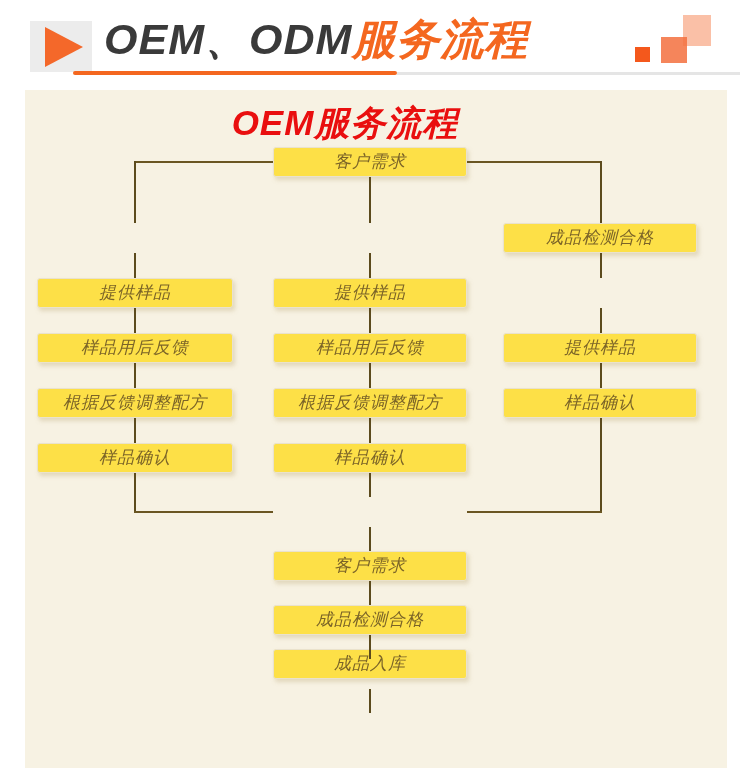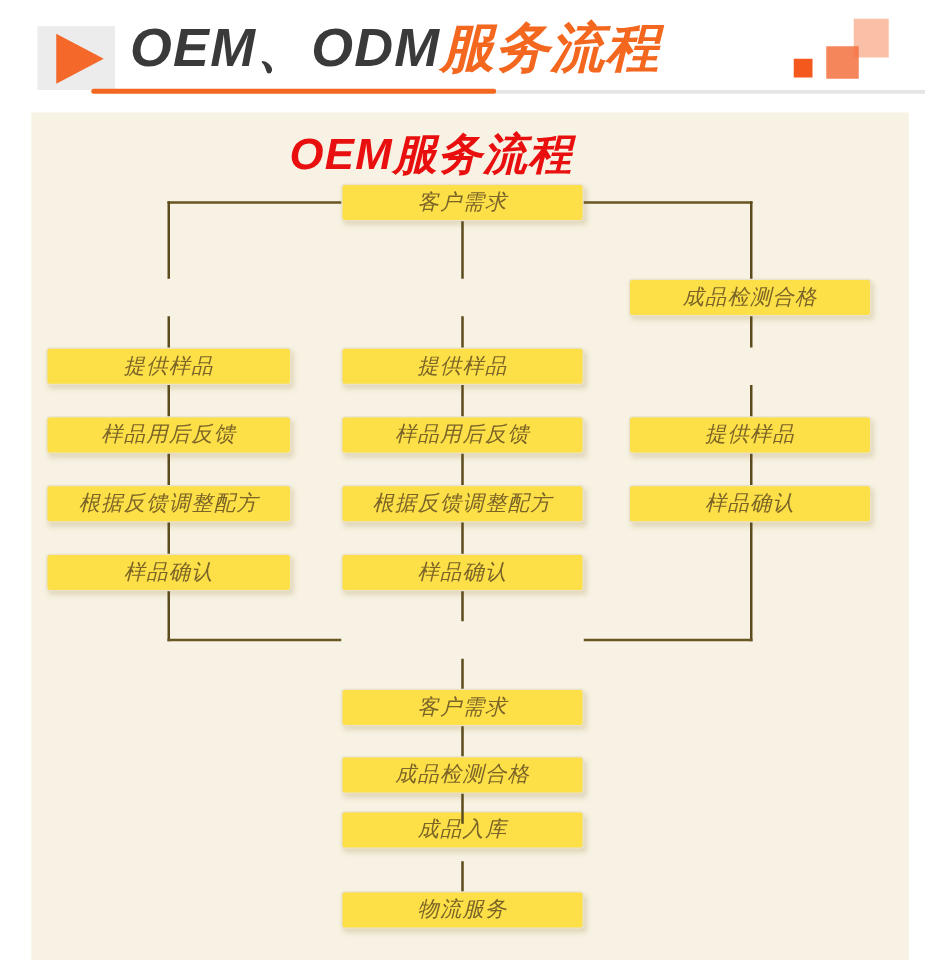--- a/index.html
+++ b/index.html
@@ -101,21 +101,20 @@
     <div class="node" style="left:248px;top:298px;width:194px">根据反馈调整配方</div>
     <div class="node" style="left:248px;top:353px;width:194px">样品确认</div>
 
     <div class="node" style="left:478px;top:133px;width:194px">成品检测合格</div>
     <div class="node" style="left:478px;top:243px;width:194px">提供样品</div>
     <div class="node" style="left:478px;top:298px;width:194px">样品确认</div>
 
     <div class="node" style="left:248px;top:461px;width:194px">客户需求</div>
     <div class="node" style="left:248px;top:515px;width:194px">成品检测合格</div>
     <div class="node" style="left:248px;top:559px;width:194px">成品入库</div>
-    <div class="node" style="left:248px;top:623px;width:194px">物流服务</div>
 
     <div class="hline" style="left:109px;top:71px;width:139px"></div>
     <div class="hline" style="left:442px;top:71px;width:135px"></div>
     <div class="vline" style="left:109px;top:71px;height:62px"></div>
     <div class="vline" style="left:575px;top:71px;height:62px"></div>
     <div class="vline" style="left:344px;top:87px;height:46px"></div>
 
     <div class="vline" style="left:109px;top:163px;height:25px"></div>
     <div class="vline" style="left:109px;top:218px;height:25px"></div>
     <div class="vline" style="left:109px;top:273px;height:25px"></div>

